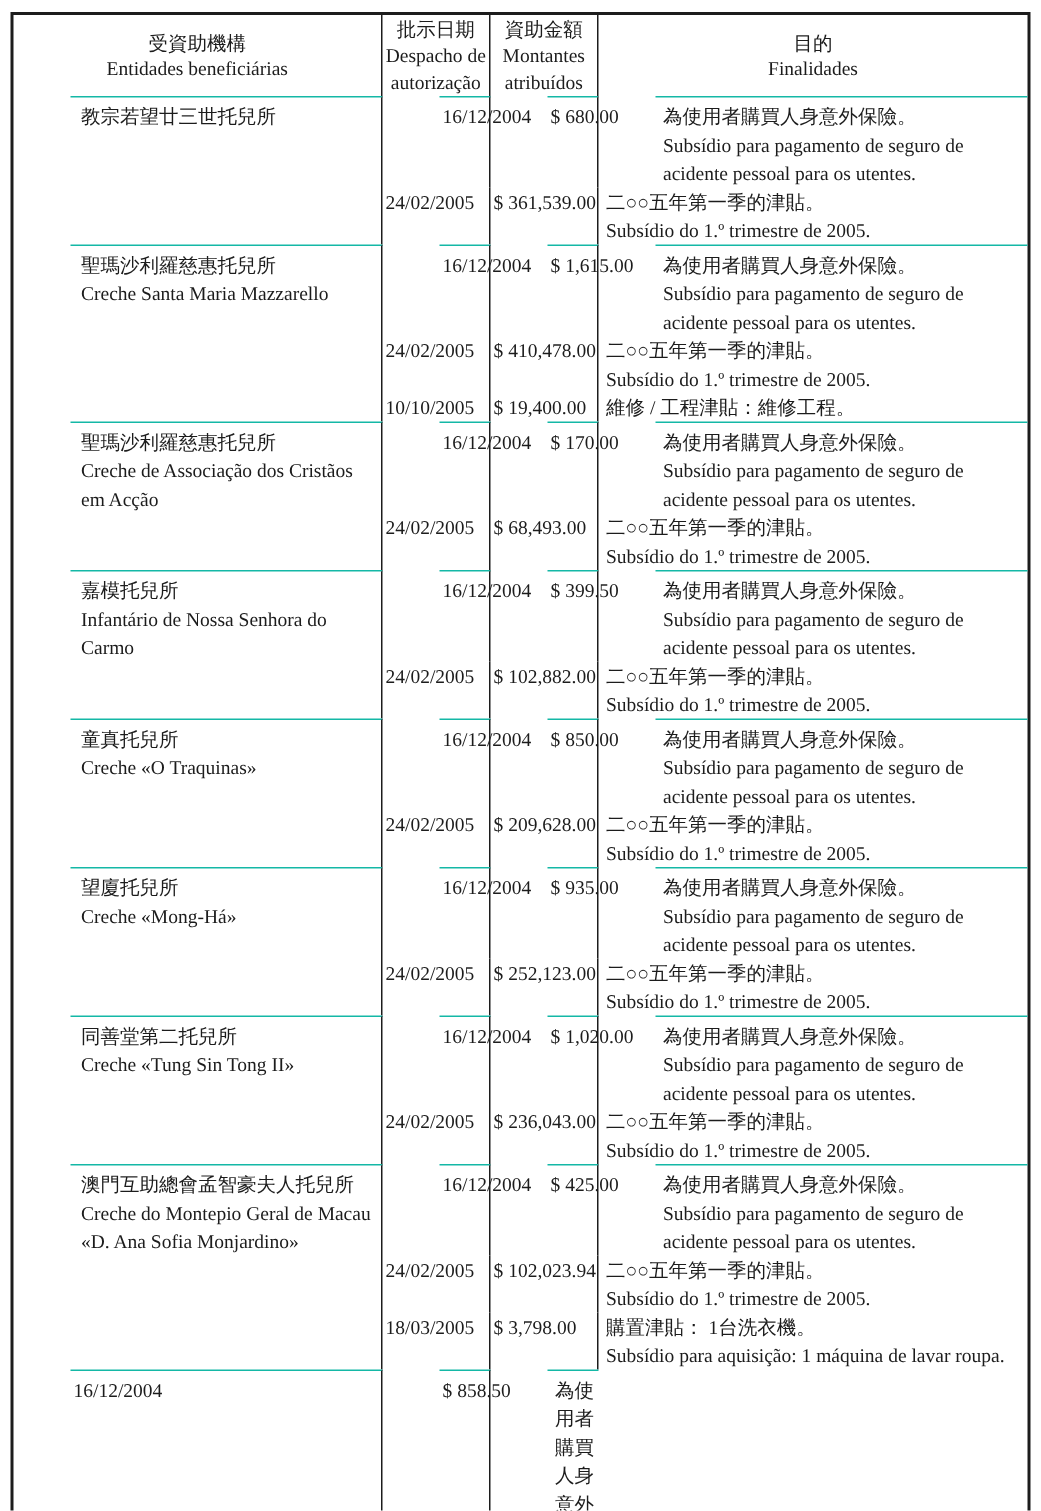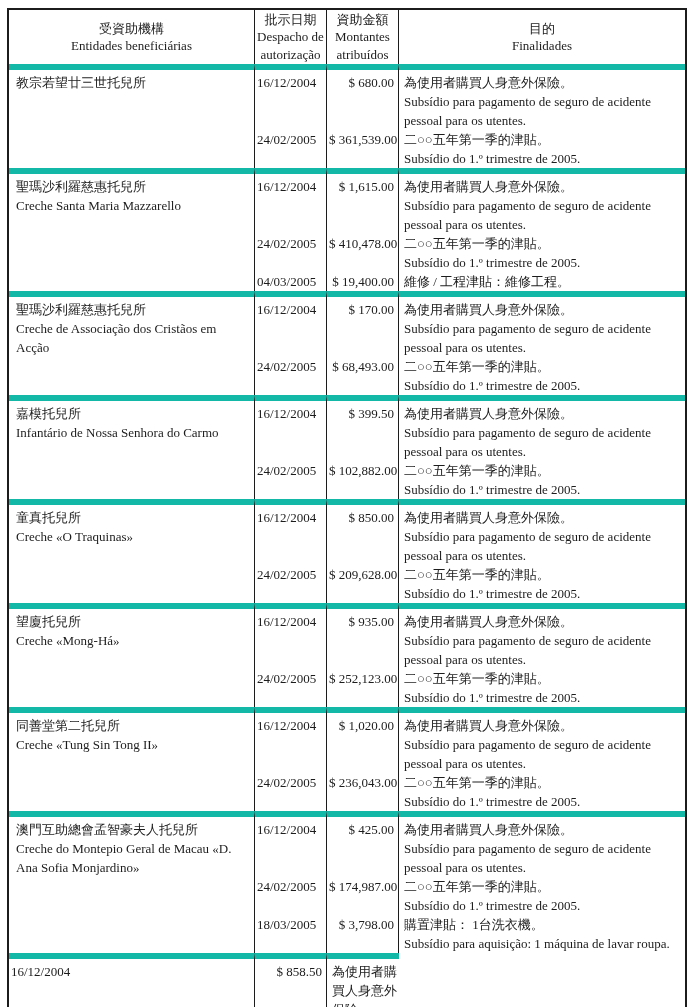--- a/index.html
+++ b/index.html
@@ -27,21 +27,21 @@
     line-height: 19px;
     background: #ffffff;
   }
   .cell {
     box-sizing: border-box;
     min-width: 0;
   }
   
   .vb { border-right: 1px solid #1c1c1c; }
   
-  .rt { border-top: 6px solid #14b8a6; padding-top: 3px; }
+  .rt { border-top: 1px solid #14b8a6; padding-top: 3px; margin-left: 38px; }
 
   .head {
     height: 54px;
     display: flex;
     flex-direction: column;
     align-items: center;
     justify-content: center;
     text-align: center;
     line-height: 17.5px;
     padding: 0 2px;
@@ -50,21 +50,21 @@
     padding-left: 7px;
     padding-right: 6px;
     padding-bottom: 2px;
   }
   .date {
     text-align: left;
     white-space: nowrap;
     padding: 0 2px;
   }
   .amount {
-    text-align: right;
+    text-align: left;
     white-space: nowrap;
     padding-right: 4px;
     padding-left: 2px;
   }
   .purpose {
     padding-left: 5px;
     padding-right: 2px;
     padding-bottom: 0;
   }
   .date.rt, .amount.rt, .purpose.rt { padding-top: 3px; }
@@ -117,21 +117,21 @@
     <div class="cell purpose rt">
       <div>為使用者購買人身意外保險。</div>
       <div>Subsídio para pagamento de seguro de acidente pessoal para os utentes.</div>
     </div>
     <div class="cell date vb">24/02/2005</div>
     <div class="cell amount vb">$ 410,478.00</div>
     <div class="cell purpose">
       <div>二○○五年第一季的津貼。</div>
       <div>Subsídio do 1.º trimestre de 2005.</div>
     </div>
-    <div class="cell date vb">04/03/2005</div>
+    <div class="cell date vb">10/10/2005</div>
     <div class="cell amount vb">$ 19,400.00</div>
     <div class="cell purpose">
       <div>維修 / 工程津貼：維修工程。</div>
     </div>
 
     <div class="cell entity vb rt" style="grid-row: span 2">
       <div>聖瑪沙利羅慈惠托兒所</div>
       <div>Creche de Associação dos Cristãos em Acção</div>
     </div>
     <div class="cell date vb rt">16/12/2004</div>
@@ -219,21 +219,21 @@
       <div>澳門互助總會孟智豪夫人托兒所</div>
       <div>Creche do Montepio Geral de Macau «D. Ana Sofia Monjardino»</div>
     </div>
     <div class="cell date vb rt">16/12/2004</div>
     <div class="cell amount vb rt">$ 425.00</div>
     <div class="cell purpose rt">
       <div>為使用者購買人身意外保險。</div>
       <div>Subsídio para pagamento de seguro de acidente pessoal para os utentes.</div>
     </div>
     <div class="cell date vb">24/02/2005</div>
-    <div class="cell amount vb">$ 174,987.00</div>
+    <div class="cell amount vb">$ 102,023.94</div>
     <div class="cell purpose">
       <div>二○○五年第一季的津貼。</div>
       <div>Subsídio do 1.º trimestre de 2005.</div>
     </div>
     <div class="cell date vb">18/03/2005</div>
     <div class="cell amount vb">$ 3,798.00</div>
     <div class="cell purpose">
       <div>購置津貼： 1台洗衣機。</div>
       <div>Subsídio para aquisição: 1 máquina de lavar roupa.</div>
     </div>

